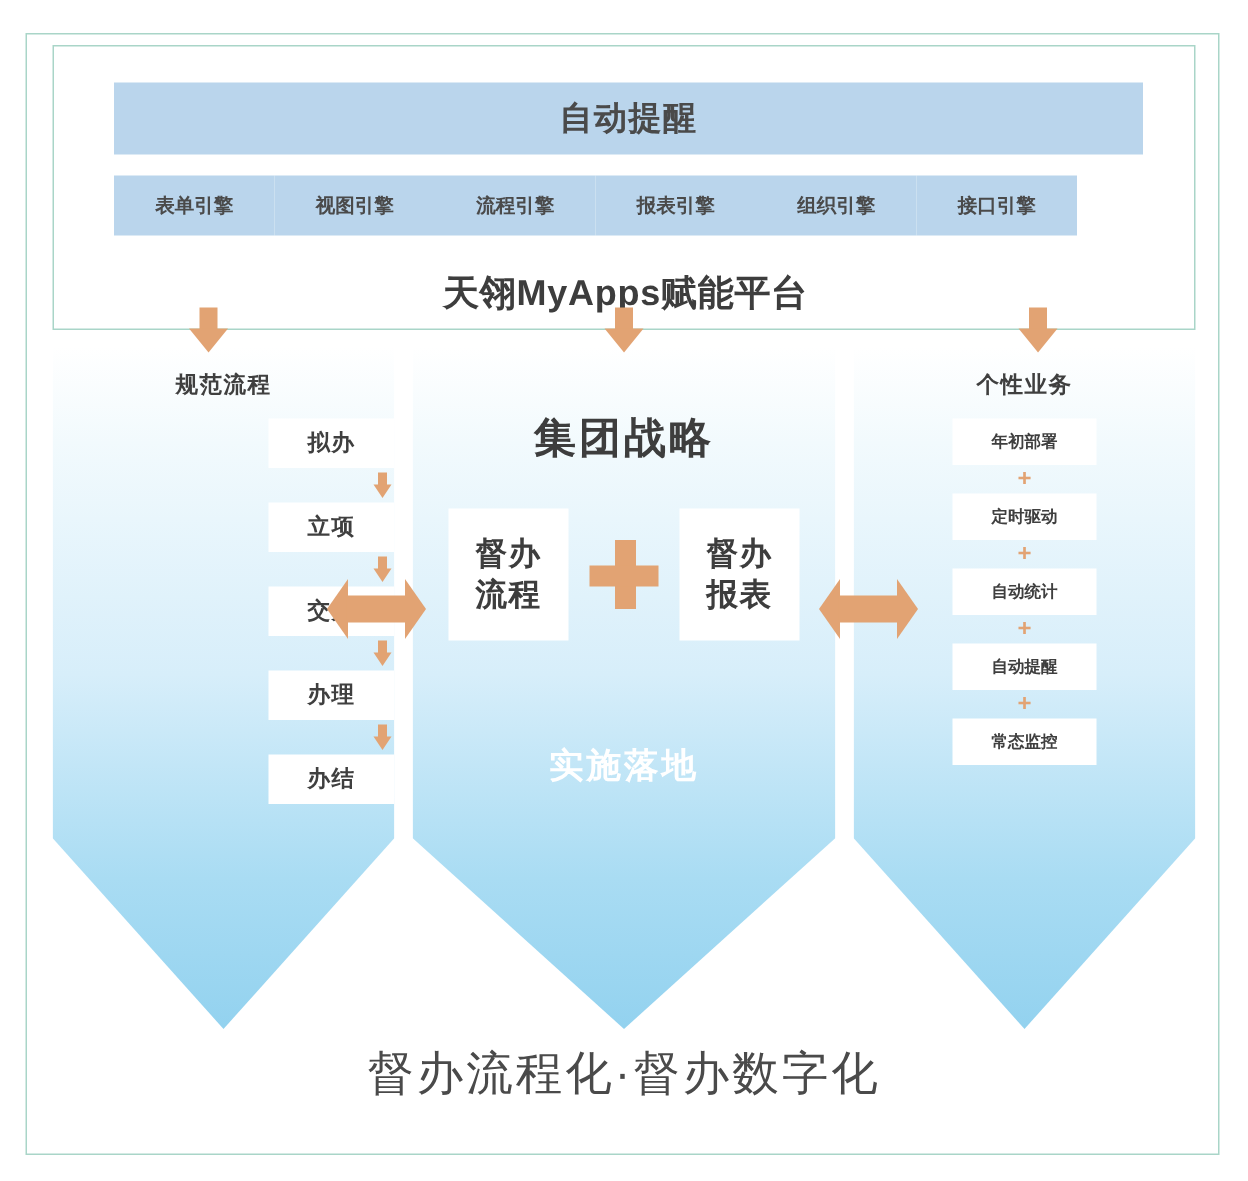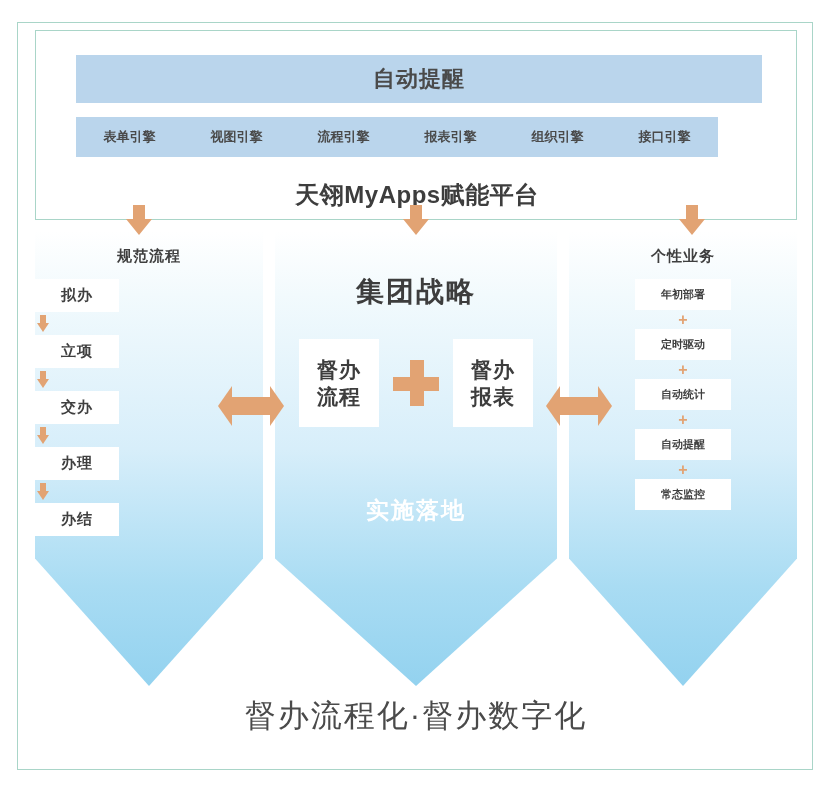--- a/index.html
+++ b/index.html
@@ -121,21 +121,21 @@
     text-align: center;
     top: 16px;
     font-size: 15px; font-weight: bold; color: #3f3f3f;
     letter-spacing: 1px;
   }
 
   
   .step-chain {
     position: absolute;
     left: 0; top: 48px; width: 100%;
-    display: flex; flex-direction: column; align-items: flex-start;
+    display: flex; flex-direction: column; align-items: flex-end;
   }
   .step-box {
     width: 84px; height: 33px;
     background: #ffffff;
     display: flex; align-items: center; justify-content: center;
     font-size: 15px; font-weight: bold; color: #3f3f3f;
     letter-spacing: 1px;
   }
   .mini-arrow {
     width: 16px; height: 17px;

